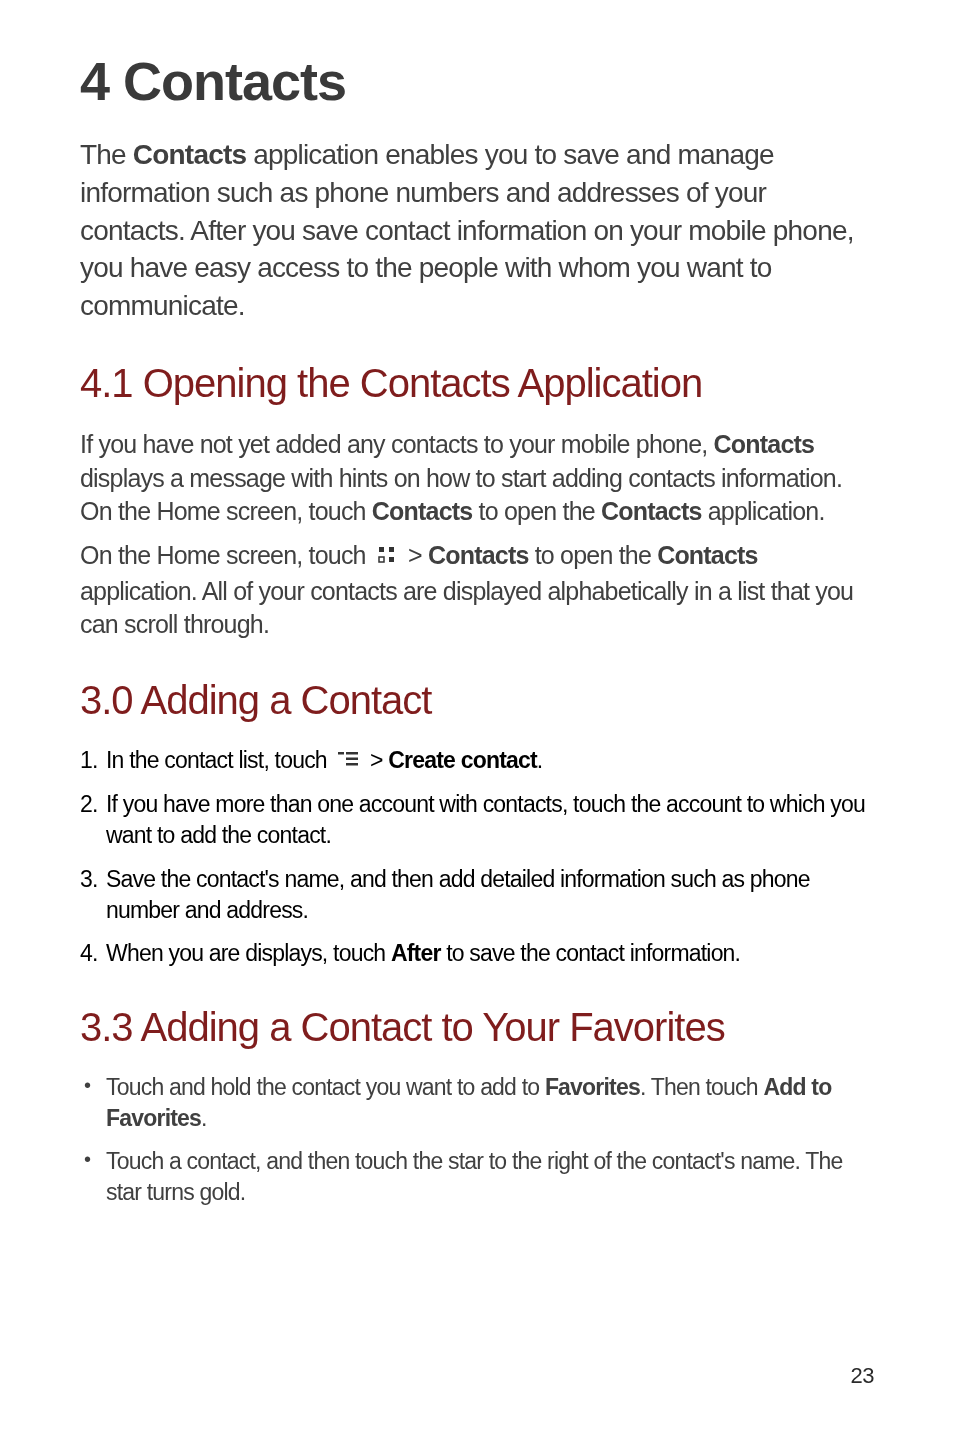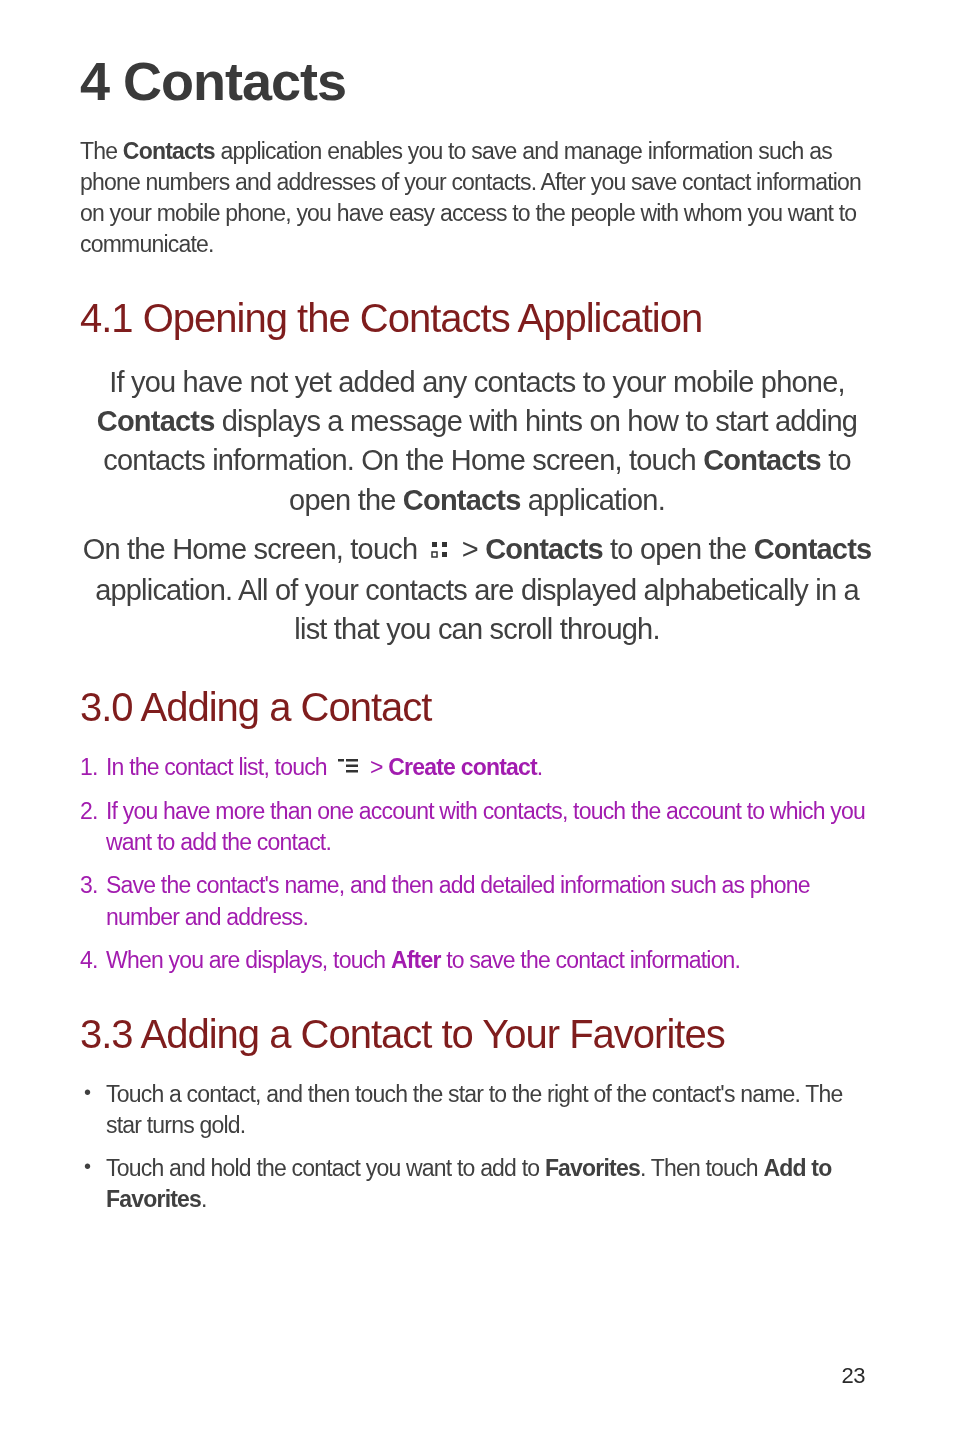--- a/index.html
+++ b/index.html
@@ -26,46 +26,45 @@
     }
     h2 {
       font-size: 40px;
       font-weight: 400;
       color: #7f1d1d;
       margin-top: 36px;
       margin-bottom: 22px;
       letter-spacing: -1px;
     }
     .intro-para {
-      font-size: 23px;
+      font-size: 28px;
       line-height: 1.35;
       color: #404040;
       margin-bottom: 8px;
       letter-spacing: -0.8px;
     }
     .para {
-      font-size: 29px;
+      font-size: 25px;
       line-height: 1.35;
       color: #404040;
       margin-bottom: 10px;
       letter-spacing: -0.8px;
-      text-align: center;
     }
     strong {
       font-weight: 700;
     }
     ol {
       list-style: none;
       counter-reset: item;
       margin-top: 4px;
     }
     ol li {
       font-size: 23px;
       line-height: 1.35;
-      color: #a21caf;
+      color: #000000;
       margin-bottom: 12px;
       padding-left: 26px;
       position: relative;
       letter-spacing: -0.8px;
     }
     ol li::before {
       counter-increment: item;
       content: counter(item) ".";
       position: absolute;
       left: 0;
@@ -99,21 +98,21 @@
     .icon-menu {
       display: inline-block;
       vertical-align: middle;
       margin: 0 6px;
       position: relative;
       top: -2px;
     }
     .page-number {
       position: absolute;
       bottom: 40px;
-      right: 89px;
+      right: 80px;
       font-size: 22px;
       color: #2b2b2b;
     }
     .inline-text {
       display: inline;
     }
   </style>
 </head>
 <body>
 
@@ -160,19 +159,19 @@
   <li>If you have more than one account with contacts, touch the account to which you want to add the contact.</li>
   <li>Save the contact's name, and then add detailed information such as phone number and address.</li>
   <li>
     <span class="inline-text">When you are displays, touch </span><strong>After</strong><span class="inline-text"> to save the contact information.</span>
   </li>
 </ol>
 
 <h2>3.3  Adding a Contact to Your Favorites</h2>
 
 <ul>
-  <li>Touch a contact, and then touch the star to the right of the contact's name. The star turns gold.</li>
   <li>
     <span class="inline-text">Touch and hold the contact you want to add to </span><strong>Favorites</strong><span class="inline-text">. Then touch </span><strong>Add to Favorites</strong><span class="inline-text">.</span>
   </li>
+  <li>Touch a contact, and then touch the star to the right of the contact's name. The star turns gold.</li>
 </ul>
 
 <div class="page-number">23</div>
 
 </body></html>

